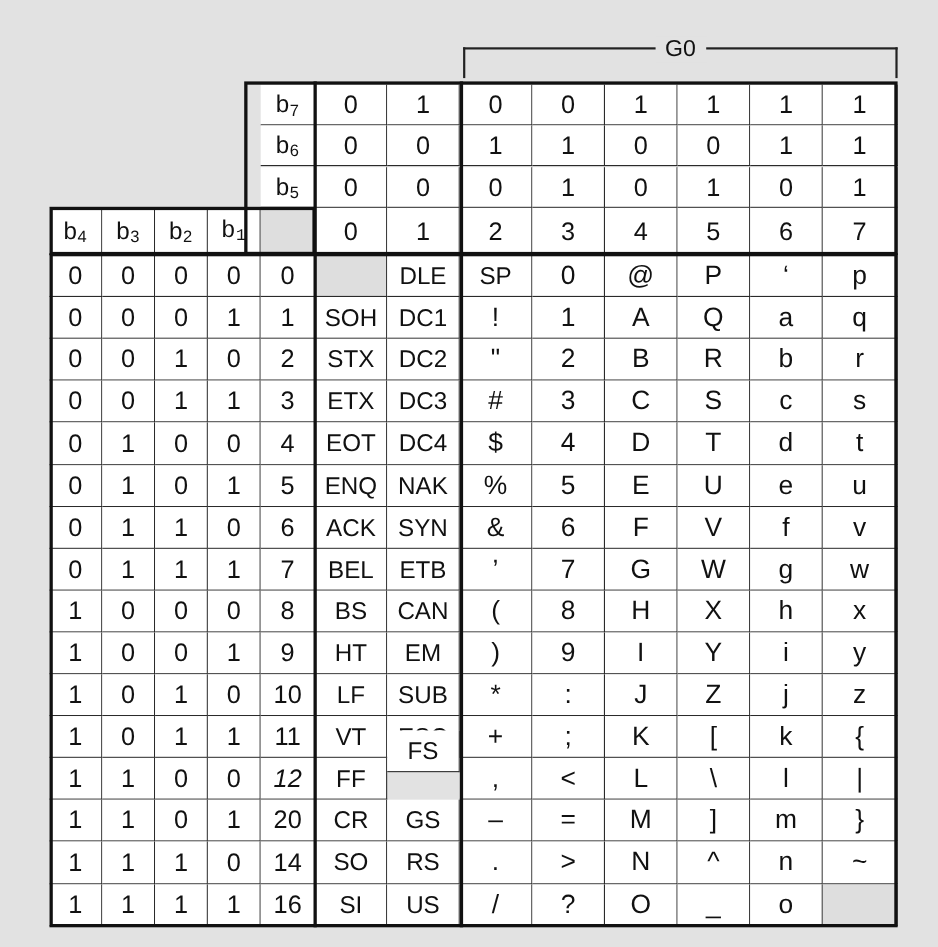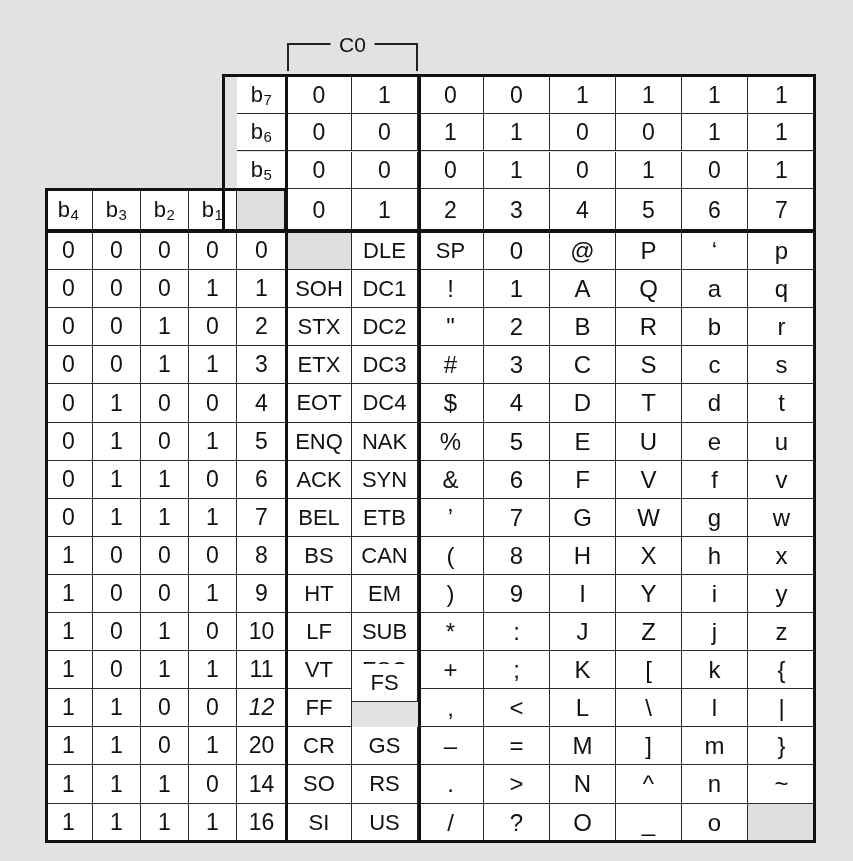--- a/index.html
+++ b/index.html
@@ -95,22 +95,22 @@
     position: absolute;
     width: 3px;
     background: #111;
   }
 </style>
 </head>
 <body>
 
 <div id="ascii-table-figure">
 
-  <div class="bracket" id="bracket-c0">
-    <span class="bracket-label">C0</span>
+  <div class="bracket" id="bracket-g0">
+    <span class="bracket-label">G0</span>
   </div>
 
   <div id="cell-layer" class="grid">
       <div class="cell lbl" style="left: 237px; top: 77px; width: 50px; height: 37px;">
         <span class="bitlabel">b<sub>7</sub></span>
       </div>
       <div class="cell bit" style="left: 287px; top: 77px; width: 65px; height: 37px;">0</div>
       <div class="cell bit" style="left: 352px; top: 77px; width: 66px; height: 37px;">1</div>
       <div class="cell bit" style="left: 418px; top: 77px; width: 66px; height: 37px;">0</div>
       <div class="cell bit" style="left: 484px; top: 77px; width: 66px; height: 37px;">0</div>
@@ -142,21 +142,21 @@
       <div class="cell bit" style="left: 748px; top: 152px; width: 68px; height: 37px;">1</div>
       <div class="cell lbl" style="left: 45px; top: 189px; width: 48px; height: 43px;">
         <span class="bitlabel">b<sub>4</sub></span>
       </div>
       <div class="cell lbl" style="left: 93px; top: 189px; width: 48px; height: 43px;">
         <span class="bitlabel">b<sub>3</sub></span>
       </div>
       <div class="cell lbl" style="left: 141px; top: 189px; width: 48px; height: 43px;">
         <span class="bitlabel">b<sub>2</sub></span>
       </div>
-      <div class="cell lbl" style="left: 189px; top: 189px; width: 48px; height: 43px;">
+      <div class="cell lbl" style="left: 189px; top: 189px; width: 48px; height: 43px; font-family: Liberation Mono, monospace;">
         <span class="bitlabel">b<sub>1</sub></span>
       </div>
       <div class="cell shaded" style="left: 237px; top: 189px; width: 50px; height: 43px;"></div>
       <div class="cell bit" style="left: 287px; top: 189px; width: 65px; height: 43px;">0</div>
       <div class="cell bit" style="left: 352px; top: 189px; width: 66px; height: 43px;">1</div>
       <div class="cell bit" style="left: 418px; top: 189px; width: 66px; height: 43px;">2</div>
       <div class="cell bit" style="left: 484px; top: 189px; width: 66px; height: 43px;">3</div>
       <div class="cell bit" style="left: 550px; top: 189px; width: 66px; height: 43px;">4</div>
       <div class="cell bit" style="left: 616px; top: 189px; width: 66px; height: 43px;">5</div>
       <div class="cell bit" style="left: 682px; top: 189px; width: 66px; height: 43px;">6</div>

